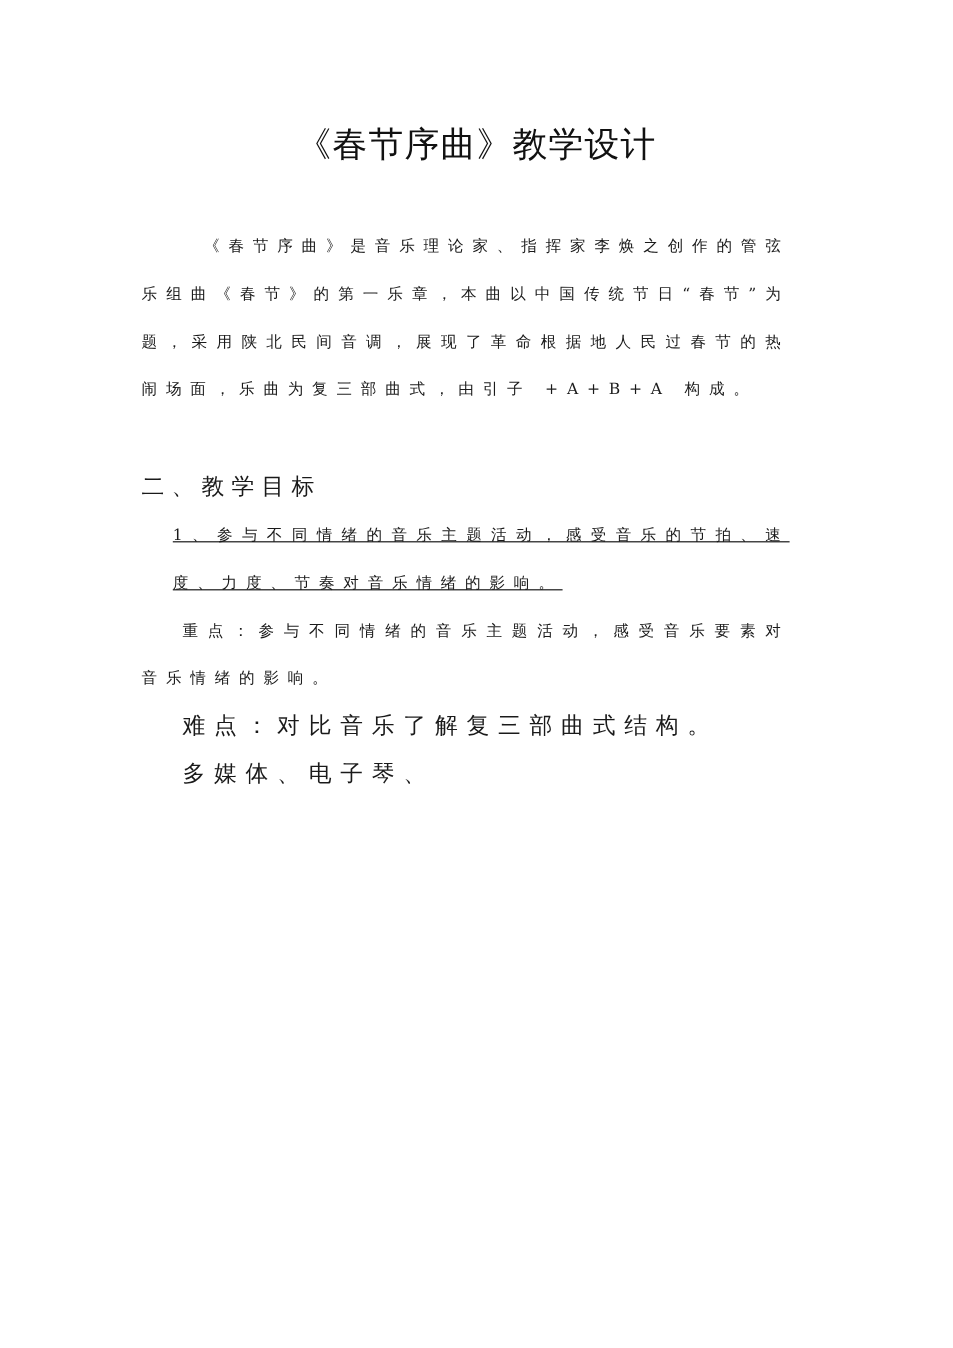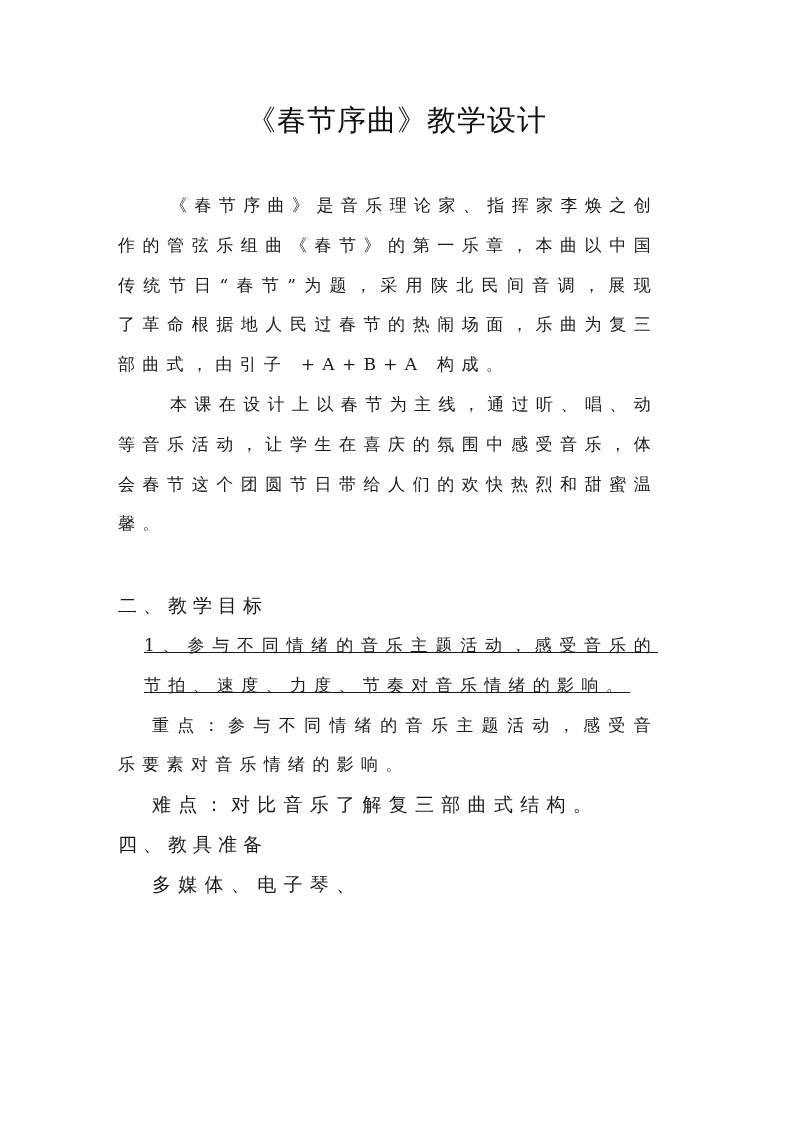--- a/index.html
+++ b/index.html
@@ -4,44 +4,42 @@
 <style>
   html, body { margin: 0; padding: 0; background: #ffffff; }
   body { width: 794px; height: 1123px; position: relative; overflow: hidden;
          font-family: "DejaVu Serif", "Liberation Serif", serif; color: #111; }
   .page { position: absolute; left: 0; top: 0; width: 716px; height: 1123px; background: #fff; }
   .title { position: absolute; top: 98px; left: 0; width: 794px; text-align: center;
            font-size: 29px; letter-spacing: 1px; color: #111; line-height: 44px; }
   .body { position: absolute; left: 118px; top: 186px; width: 540px; }
   .line { font-size: 19px; line-height: 39.8px; height: 39.8px; white-space: nowrap;
           letter-spacing: 7.3px; color: #1a1a1a; }
-  .para { font-size: 17px; line-height: 39.8px; letter-spacing: 7.3px; color: #1a1a1a;
+  .para { font-size: 13px; line-height: 39.8px; letter-spacing: 7.3px; color: #1a1a1a;
           text-align: justify; text-align-last: left; word-break: break-all; }
   .indent2 { text-indent: 52px; }
   .indent-item1 { padding-left: 26px; text-decoration: underline; }
   .indent-item { padding-left: 34px; }
   .indent-key { padding-left: 34px; }
   .gap { height: 42px; }
   .heading { letter-spacing: 6px; }
 </style>
 </head>
 <body>
 
 <div class="page">
   <div class="title">《春节序曲》教学设计</div>
 
   <div class="body">
 
     <div class="para indent2">《春节序曲》是音乐理论家、指挥家李焕之创作的管弦乐组曲《春节》的第一乐章，本曲以中国传统节日“春节”为题，采用陕北民间音调，展现了革命根据地人民过春节的热闹场面，乐曲为复三部曲式，由引子 +A+B+A 构成。</div>
-    <div class="para indent2">本课在设计上以春节为主线，通过听、唱、动等音乐活动，让学生在喜庆的氛围中感受音乐，体会春节这个团圆节日带给人们的欢快热烈和甜蜜温馨。</div>
 
     <div class="gap"></div>
 
     <div class="line heading">二、教学目标</div>
     <div class="para indent-item1">1、参与不同情绪的音乐主题活动，感受音乐的节拍、速度、力度、节奏对音乐情绪的影响。</div>
 
     <div class="para" style="text-indent:34px;">重点：参与不同情绪的音乐主题活动，感受音乐要素对音乐情绪的影响。</div>
     <div class="line indent-key">难点：对比音乐了解复三部曲式结构。</div>
 
-    <div class="line heading">四、教具准备</div>
     <div class="line indent-key">多媒体、电子琴、</div>
   </div>
 </div>
 
 </body></html>

